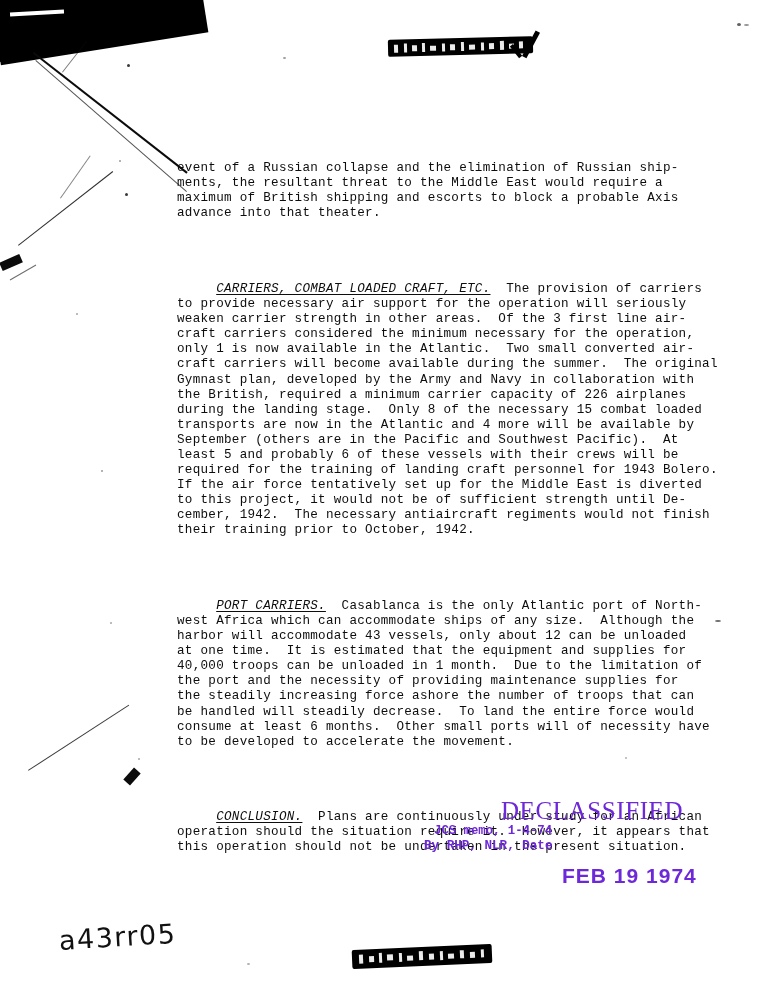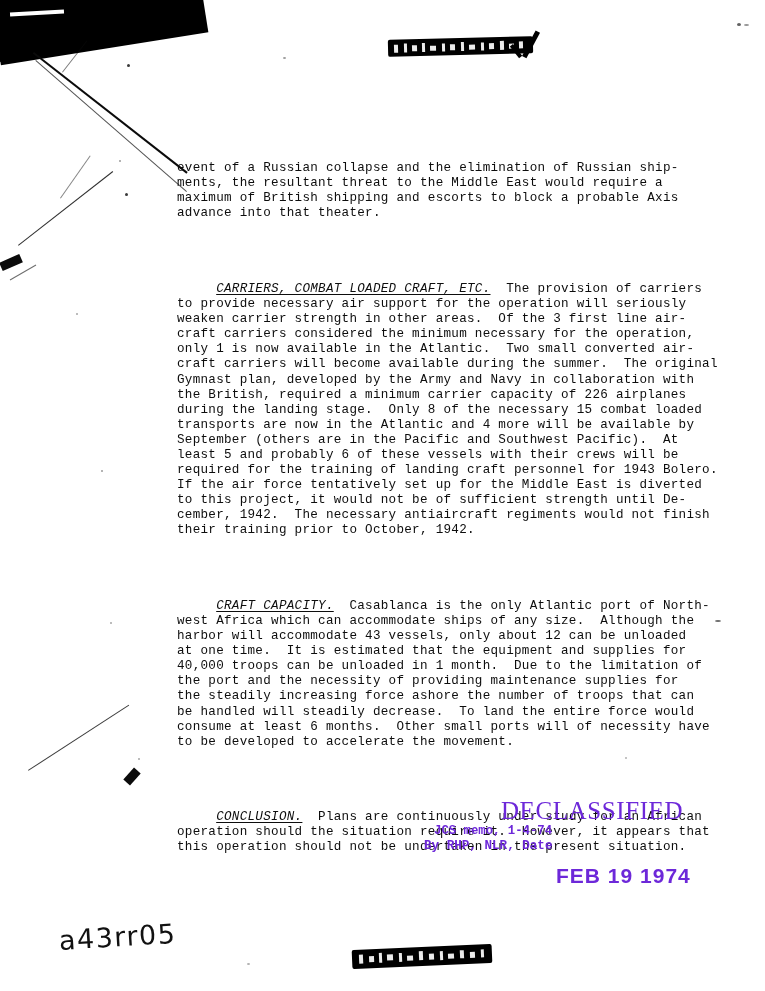--- a/index.html
+++ b/index.html
@@ -200,21 +200,21 @@
   }
   .declass-l3 {
     font-family: "Liberation Mono", "DejaVu Sans Mono", monospace;
     font-size: 12.6px;
     font-weight: bold;
     margin-top: 1px;
     white-space: pre;
   }
   .declass-date {
     position: absolute;
-    left: 132px;
+    left: 138px;
     top: 66px;
     font-family: "Liberation Sans", "DejaVu Sans", sans-serif;
     font-size: 21px;
     font-weight: bold;
     letter-spacing: 1px;
     white-space: pre;
   }
 
   
   .handwriting {
@@ -303,21 +303,21 @@
 during the landing stage.  Only 8 of the necessary 15 combat loaded
 transports are now in the Atlantic and 4 more will be available by
 September (others are in the Pacific and Southwest Pacific).  At
 least 5 and probably 6 of these vessels with their crews will be
 required for the training of landing craft personnel for 1943 Bolero.
 If the air force tentatively set up for the Middle East is diverted
 to this project, it would not be of sufficient strength until De-
 cember, 1942.  The necessary antiaircraft regiments would not finish
 their training prior to October, 1942.</span></p>
 
-    <p class="para">     <span class="hdg">CRAFT CAPACITY.</span><span>  Casablanca is the only Atlantic port of North-
+    <p class="para">     <span class="hdg">PORT CARRIERS.</span><span>  Casablanca is the only Atlantic port of North-
 west Africa which can accommodate ships of any size.  Although the
 harbor will accommodate 43 vessels, only about 12 can be unloaded
 at one time.  It is estimated that the equipment and supplies for
 40,000 troops can be unloaded in 1 month.  Due to the limitation of
 the port and the necessity of providing maintenance supplies for
 the steadily increasing force ashore the number of troops that can
 be handled will steadily decrease.  To land the entire force would
 consume at least 6 months.  Other small ports will of necessity have
 to be developed to accelerate the movement.</span></p>
 

